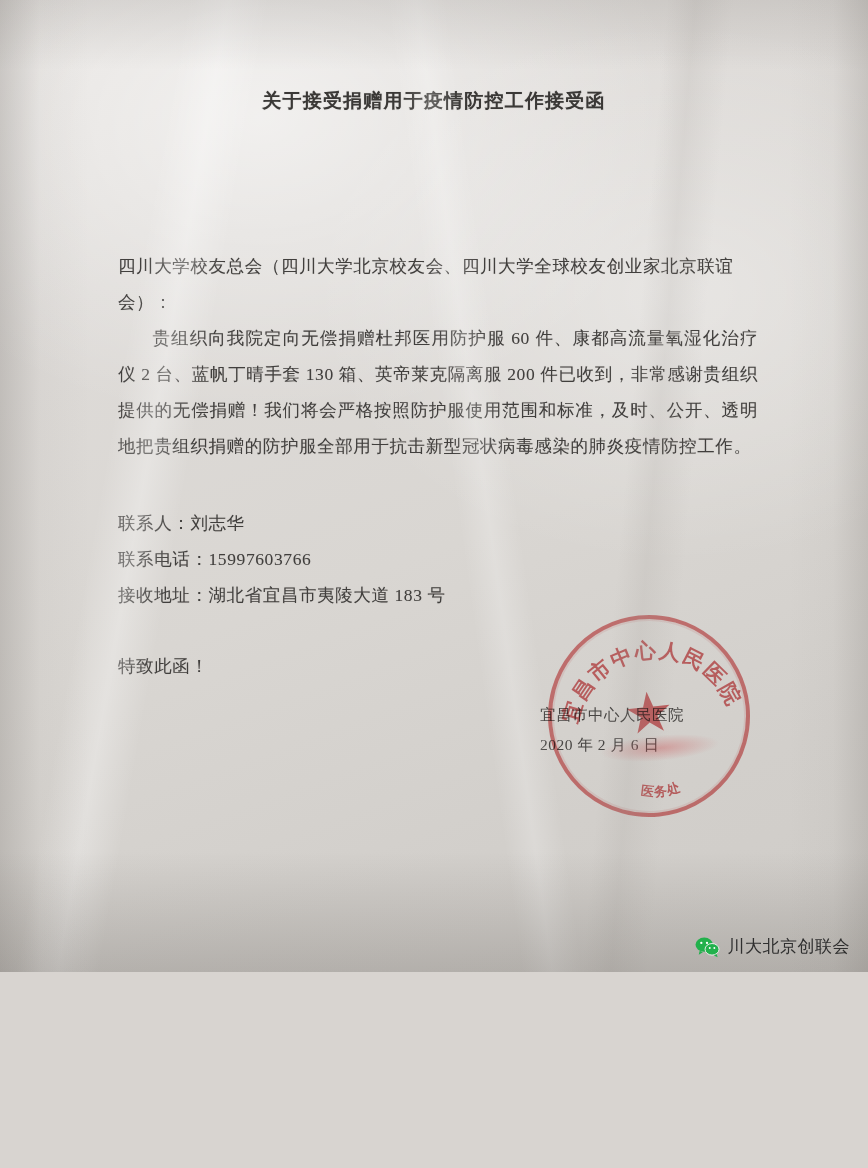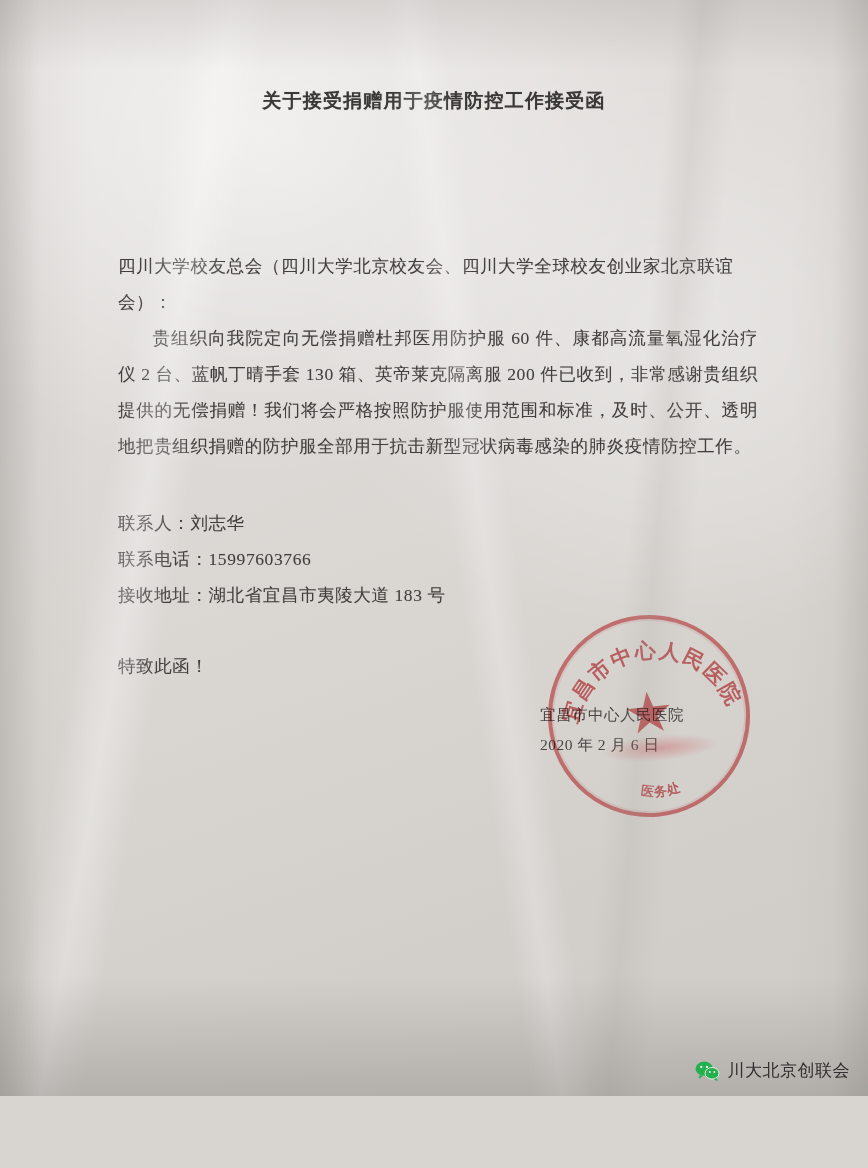--- a/index.html
+++ b/index.html
@@ -11,21 +11,21 @@
     background: #d8d4d0;
     font-family: "Liberation Serif", "DejaVu Serif", serif;
     overflow: hidden;
     position: relative;
   }
 
   
   #paper {
     position: absolute;
     left: 0; top: 0;
-    width: 868px; height: 1096px;
+    width: 868px; height: 972px;
     background:
       radial-gradient(ellipse 70% 45% at 30% 12%, rgba(255,255,255,0.55), rgba(255,255,255,0) 70%),
       radial-gradient(ellipse 60% 40% at 78% 30%, rgba(255,255,255,0.35), rgba(255,255,255,0) 70%),
       linear-gradient(160deg, #e6e3e0 0%, #dedbd8 25%, #d9d6d2 55%, #d2cfcb 80%, #cfccc8 100%);
   }
   
   #vignette {
     position: absolute; inset: 0;
     background:
       linear-gradient(to right, rgba(120,115,110,0.28) 0px, rgba(120,115,110,0.05) 40px, rgba(0,0,0,0) 90px),

